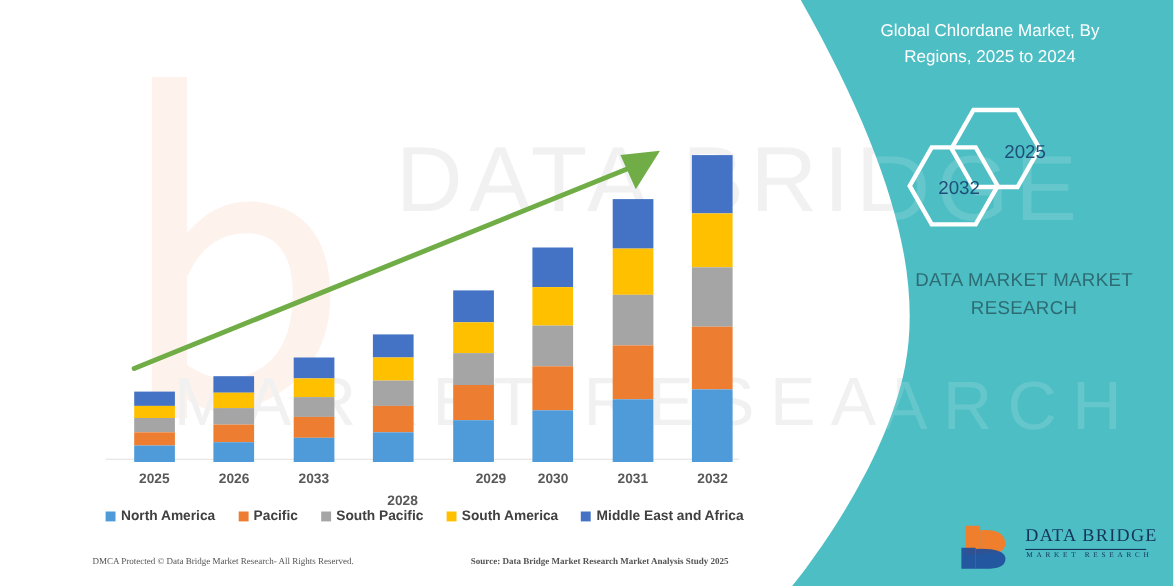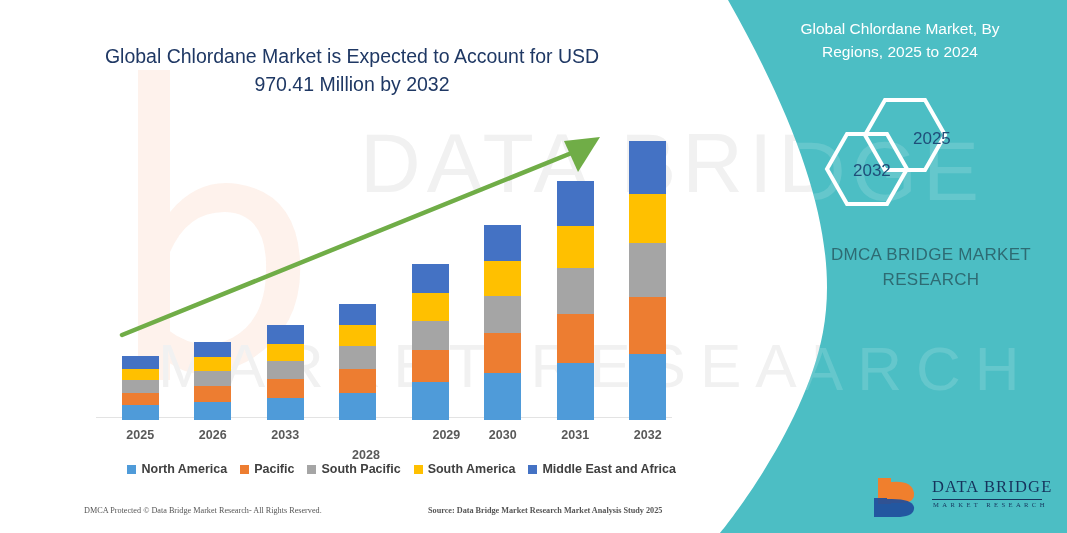--- a/index.html
+++ b/index.html
@@ -55,21 +55,21 @@
   
   .xaxis{position:absolute;left:96px;top:428px;width:580px;height:20px;z-index:5;}
   .xlab{
     position:absolute;width:60px;text-align:center;
     font-size:12.5px;font-weight:bold;color:#595959;
   }
 
   
   .legend{
     position:absolute;left:96px;top:460px;width:580px;height:18px;z-index:5;
-    display:flex;align-items:center;justify-content:flex-end;gap:13px;
+    display:flex;align-items:center;justify-content:space-between;gap:13px;
   }
   .lg-item{display:flex;align-items:center;gap:5px;}
   .lg-swatch{width:9px;height:9px;display:inline-block;}
   .lg-label{font-size:12.5px;font-weight:bold;color:#404040;white-space:nowrap;}
 
   
   .footer{
     position:absolute;left:0;top:506px;width:700px;height:18px;z-index:5;
     font-family:"Liberation Serif", serif;font-size:8.2px;color:#555;
   }
@@ -123,21 +123,20 @@
         <path d="M41 0 L380 0 L380 533 L33 533 C 33 533, 118 430, 136 332 C 152 246, 120 140, 41 0 Z"></path>
       </clipPath>
     </defs>
     <path d="M41 0 L380 0 L380 533 L33 533 C 33 533, 118 430, 136 332 C 152 246, 120 140, 41 0 Z" fill="#4CBEC4"></path>
     <g clip-path="url(#tealclip)" opacity="0.14">
       <text x="-60" y="200" font-family="Liberation Sans, sans-serif" font-size="84" letter-spacing="6" fill="#ffffff">BRIDGE</text>
       <text x="-110" y="390" font-family="Liberation Sans, sans-serif" font-size="62" letter-spacing="14" fill="#ffffff">RESEARCH</text>
     </g>
   </svg>
 
-  <div class="chart-title">Global Chlordane Market is Expected to Account for USD 970.41 Million by 2032</div>
 
   <div class="baseline"></div>
 
   <div class="plot" id="plot">
       <div class="bar" style="left: 25.75px;">
         <div class="seg" style="background: rgb(68, 114, 196); height: 12.5654px;"></div>
         <div class="seg" style="background: rgb(255, 192, 0); height: 11.4231px;"></div>
         <div class="seg" style="background: rgb(165, 165, 165); height: 12.5654px;"></div>
         <div class="seg" style="background: rgb(237, 125, 49); height: 12.5654px;"></div>
         <div class="seg" style="background: rgb(79, 155, 217); height: 14.85px;"></div>
@@ -239,21 +238,21 @@
 
   <div class="rp-title">Global Chlordane Market, By Regions, 2025 to 2024</div>
 
   <svg class="hexwrap" viewBox="0 0 190 120">
     <polygon points="65,8 105,8 125,43 105,78 65,78 45,43" fill="none" stroke="#ffffff" stroke-width="4"></polygon>
     <polygon points="27,42 67,42 87,77 67,112 27,112 7,77" fill="none" stroke="#ffffff" stroke-width="4"></polygon>
   </svg>
   <div class="hex-label hex-2025">2025</div>
   <div class="hex-label hex-2032">2032</div>
 
-  <div class="rp-brand">DMCA BRIDGE MARKET RESEARCH</div>
+  <div class="rp-brand">DATA MARKET MARKET RESEARCH</div>
 
   <div class="logo">
     <svg width="58" height="46" viewBox="0 0 58 46">
       <path d="M6 4 L19 4 L19 30 L6 30 Z" fill="#F07F2D"></path>
       <path d="M19 8 Q40 6 42 19 Q43 27 33 29 L19 29 Z" fill="#F07F2D"></path>
       <path d="M2 24 L15 24 L15 43 L2 43 Z" fill="#1F4E9C" opacity="0.92"></path>
       <path d="M15 25 Q40 24 42 33 Q43 42 28 43 L15 43 Z" fill="#1F4E9C" opacity="0.92"></path>
     </svg>
     <div class="logo-main">DATA BRIDGE</div>
     <div class="logo-rule"></div>

